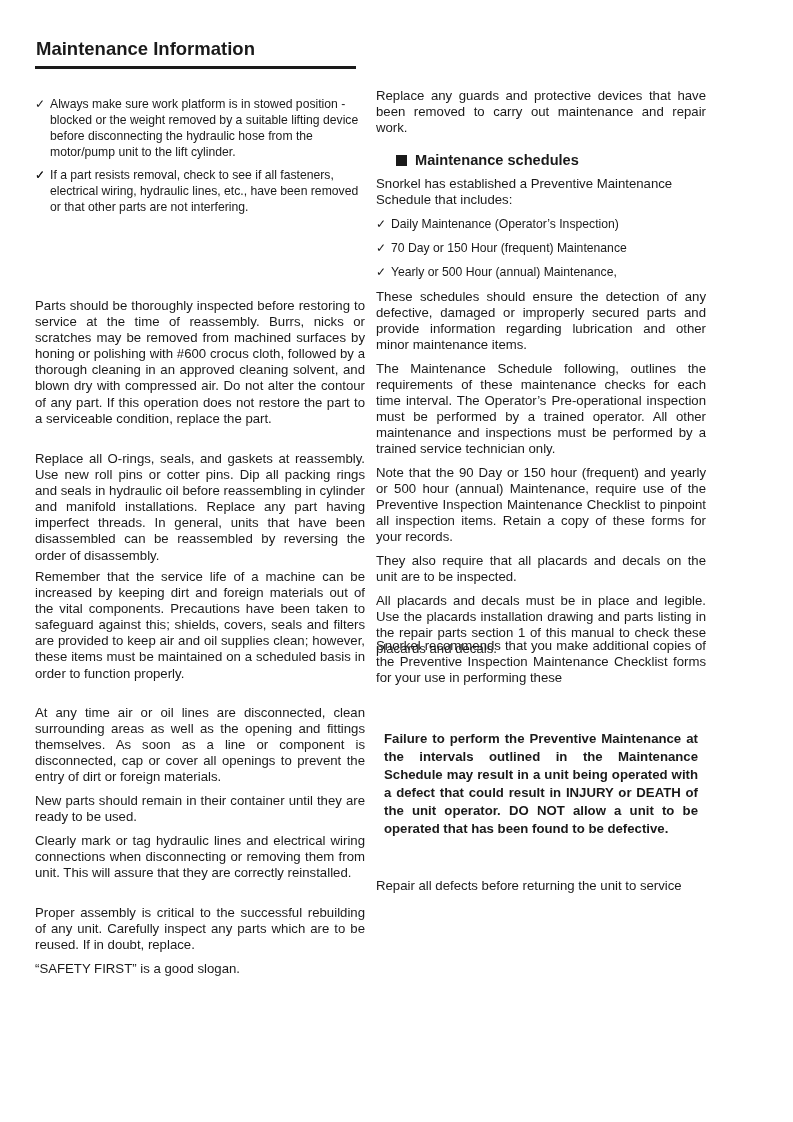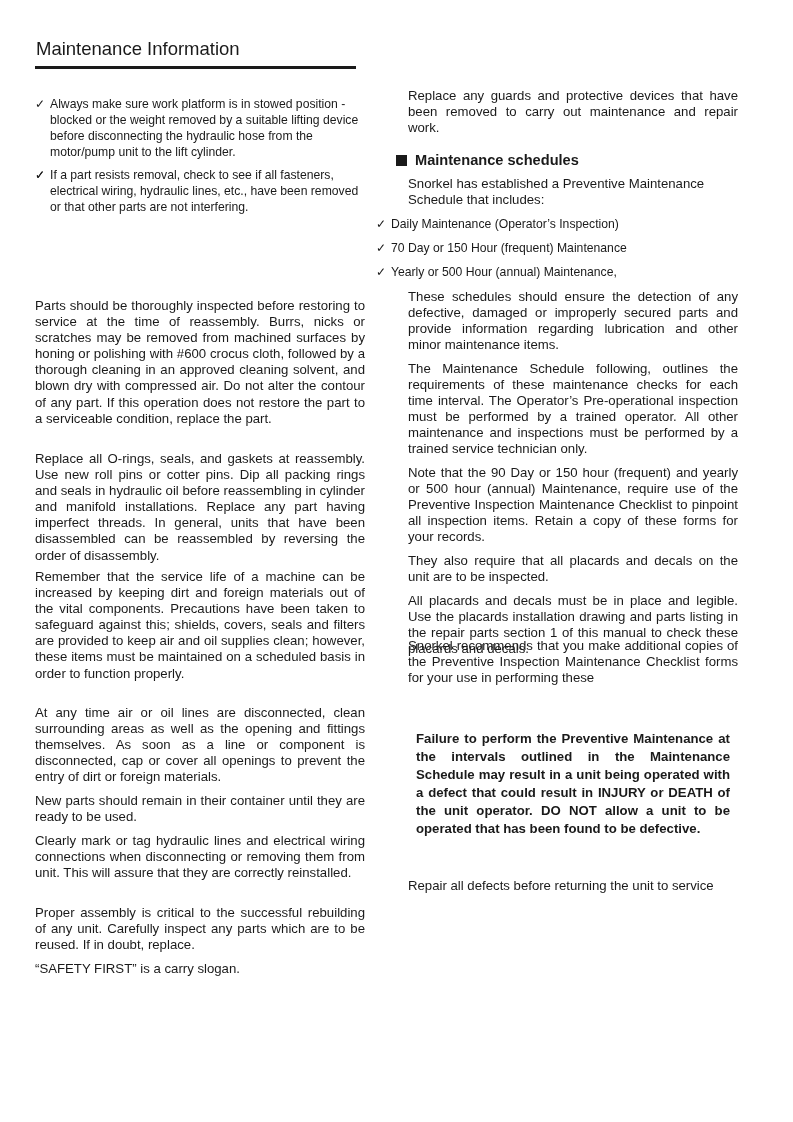--- a/index.html
+++ b/index.html
@@ -1,22 +1,22 @@
 <!DOCTYPE html>
 <html><head>
 <meta charset="utf-8">
 <style>
   html, body { margin: 0; padding: 0; background: #ffffff; }
   body { width: 793px; height: 1122px; position: relative; overflow: hidden;
          font-family: "Liberation Sans", sans-serif; color: #1a1a1a; }
-  .page-title { position: absolute; left: 36px; top: 38px; font-size: 18.5px; font-weight: normal; margin: 0; }
+  .page-title { position: absolute; left: 36px; top: 38px; font-size: 18.5px; font-weight: bold; margin: 0; }
   .title-rule { position: absolute; left: 35px; top: 66px; width: 321px; height: 3px; background: #1a1a1a; }
   .col { position: absolute; top: 0; }
   .col-left { left: 35px; width: 330px; }
-  .col-right { left: 376px; width: 330px; margin-left: 32px; }
+  .col-right { left: 376px; width: 330px; }
   p, li { font-size: 13.2px; line-height: 16.1px; margin: 0; }
   .justify { text-align: justify; text-align-last: left; }
   ul.checks { list-style: none; margin: 0; padding: 0; }
   ul.checks li { position: relative; padding-left: 15px; font-size: 12.2px; line-height: 16px; }
   ul.checks li .chk { position: absolute; left: 0; top: 0; font-size: 12px; }
   .left-checks { position: absolute; top: 96px; left: 35px; width: 330px; }
   .left-checks li + li { margin-top: 7px; }
   .section-head { font-size: 14.6px; font-weight: bold; display: flex; align-items: center; margin: 0; padding-left: 20px; }
   .section-head .sq { display: inline-block; width: 11px; height: 11px; background: #1a1a1a; margin-right: 8px; }
   .right-checks li { font-size: 12.4px; line-height: 16px; }
@@ -38,21 +38,21 @@
   <li><span class="chk">✓</span><span>If a part resists removal, check to see if all fasteners, electrical wiring, hydraulic lines, etc., have been removed or that other parts are not interfering.</span></li>
 </ul>
 
 <p class="col col-left justify" style="top:298px">Parts should be thoroughly inspected before restoring to service at the time of reassembly. Burrs, nicks or scratches may be removed from machined surfaces by honing or polishing with #600 crocus cloth, followed by a thorough cleaning in an approved cleaning solvent, and blown dry with compressed air. Do not alter the contour of any part. If this operation does not restore the part to a serviceable condition, replace the part.</p>
 <p class="col col-left justify" style="top:451px">Replace all O-rings, seals, and gaskets at reassembly. Use new roll pins or cotter pins. Dip all packing rings and seals in hydraulic oil before reassembling in cylinder and manifold installations. Replace any part having imperfect threads. In general, units that have been disassembled can be reassembled by reversing the order of disassembly.</p>
 <p class="col col-left justify" style="top:569px">Remember that the service life of a machine can be increased by keeping dirt and foreign materials out of the vital components. Precautions have been taken to safeguard against this; shields, covers, seals and filters are provided to keep air and oil supplies clean; however, these items must be maintained on a scheduled basis in order to function properly.</p>
 <p class="col col-left justify" style="top:705px">At any time air or oil lines are disconnected, clean surrounding areas as well as the opening and fittings themselves. As soon as a line or component is disconnected, cap or cover all openings to prevent the entry of dirt or foreign materials.</p>
 <p class="col col-left justify" style="top:793px">New parts should remain in their container until they are ready to be used.</p>
 <p class="col col-left justify" style="top:833px">Clearly mark or tag hydraulic lines and electrical wiring connections when disconnecting or removing them from unit. This will assure that they are correctly reinstalled.</p>
 <p class="col col-left justify" style="top:905px">Proper assembly is critical to the successful rebuilding of any unit. Carefully inspect any parts which are to be reused. If in doubt, replace.</p>
-<p class="col col-left" style="top:961px"><span class="bold">“SAFETY FIRST”</span><span> is a carry slogan.</span></p>
+<p class="col col-left" style="top:961px"><span class="bold">“SAFETY FIRST”</span><span> is a good slogan.</span></p>
 
 <p class="col col-right justify" style="top:88px">Replace any guards and protective devices that have been removed to carry out maintenance and repair work.</p>
 
 <h2 class="col col-right section-head" style="top:152px">
     <span class="sq"></span>
     <span>Maintenance schedules</span>
   </h2>
 
 <p class="col col-right" style="top:176px">Snorkel has established a Preventive Maintenance Schedule that includes:</p>
 

